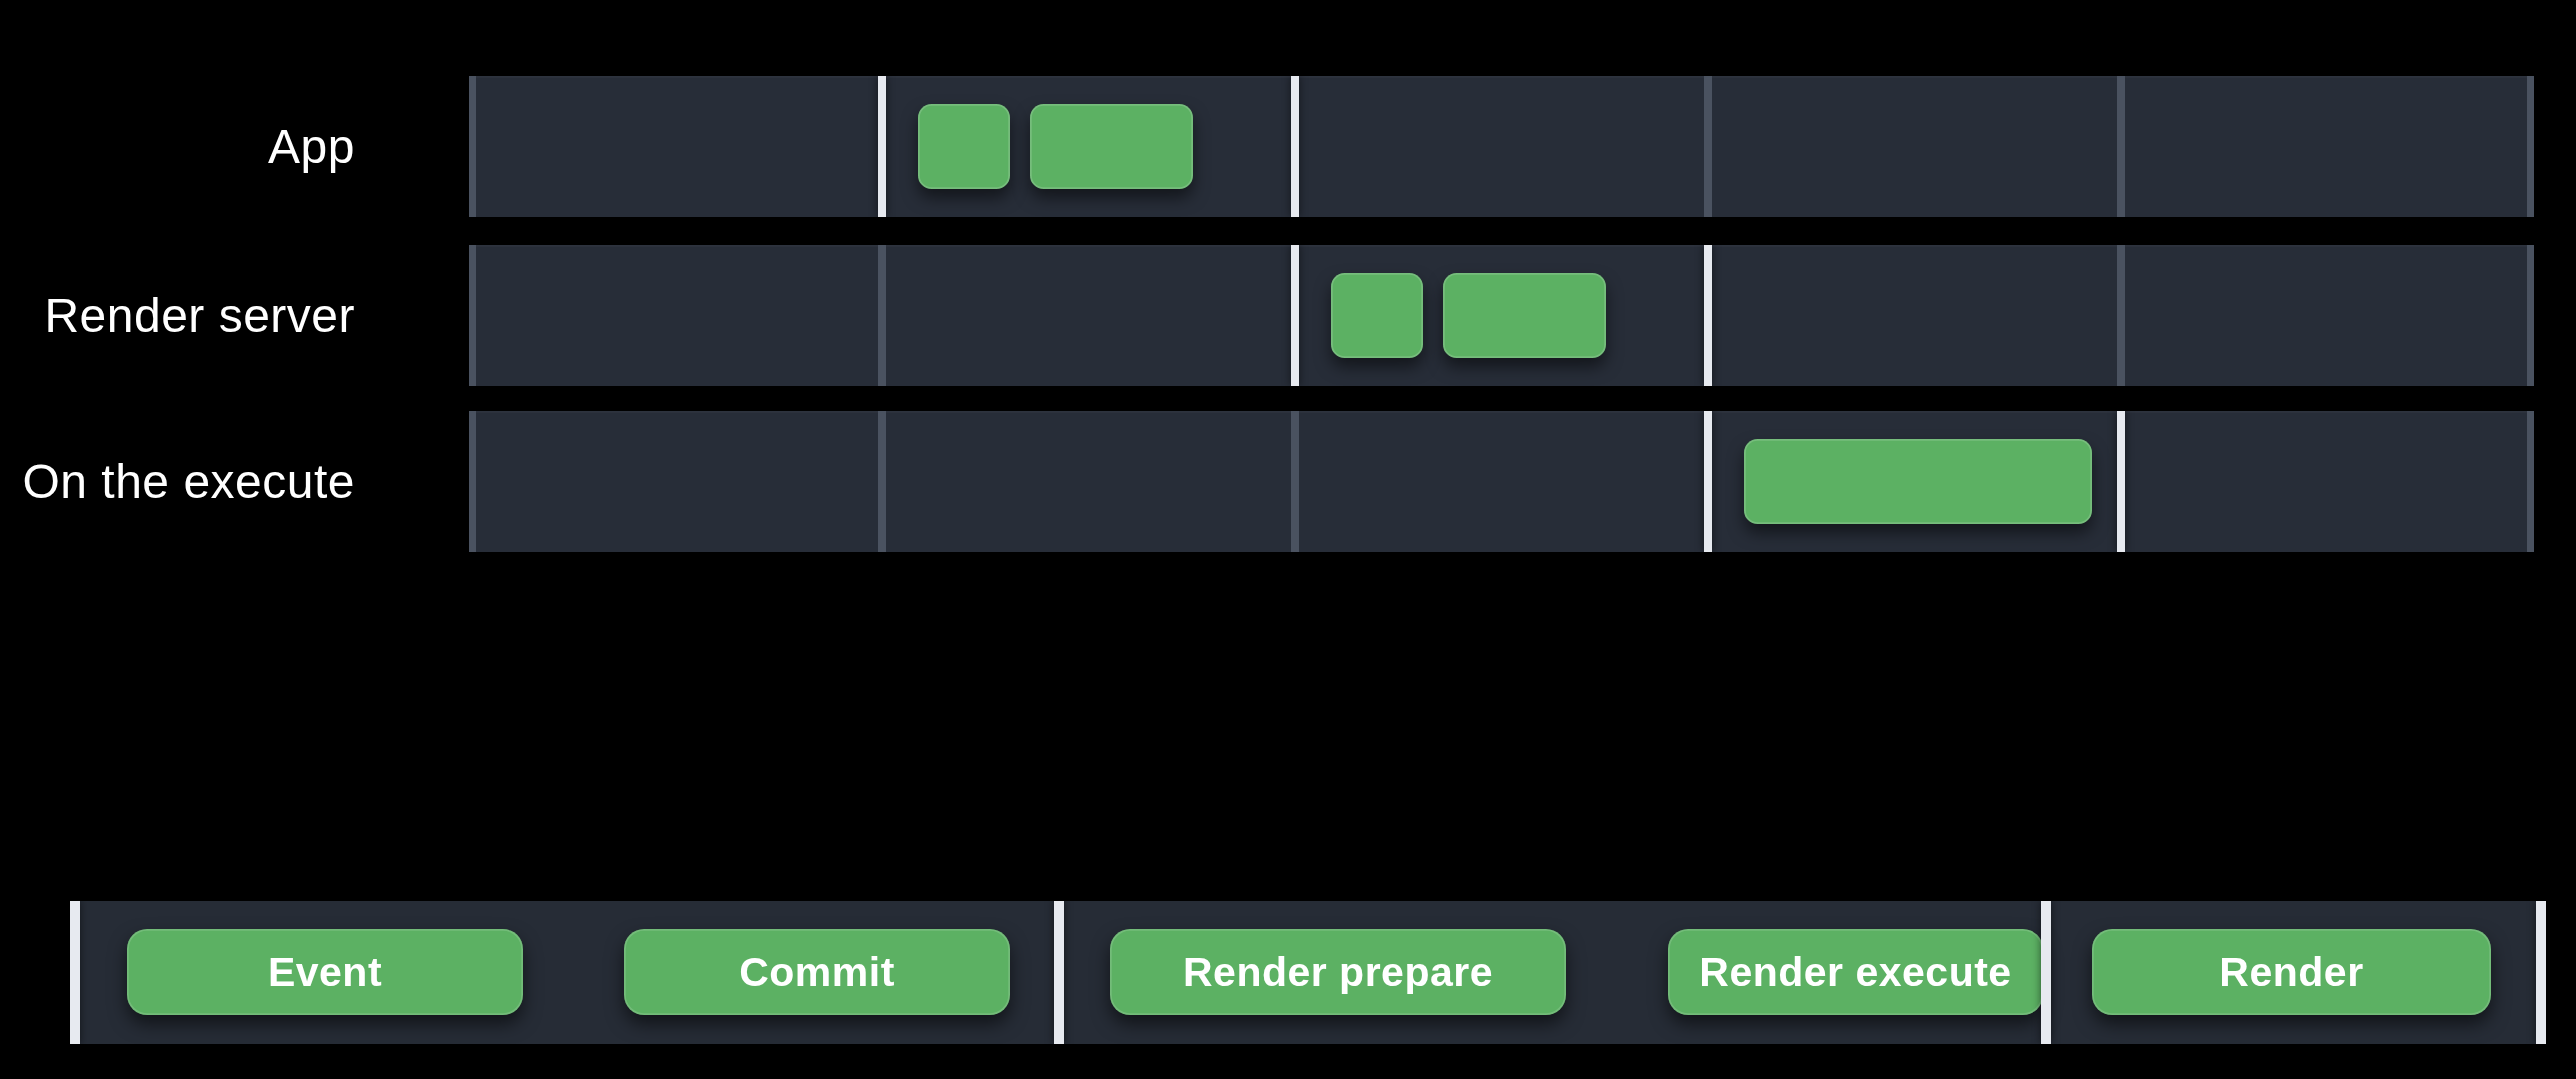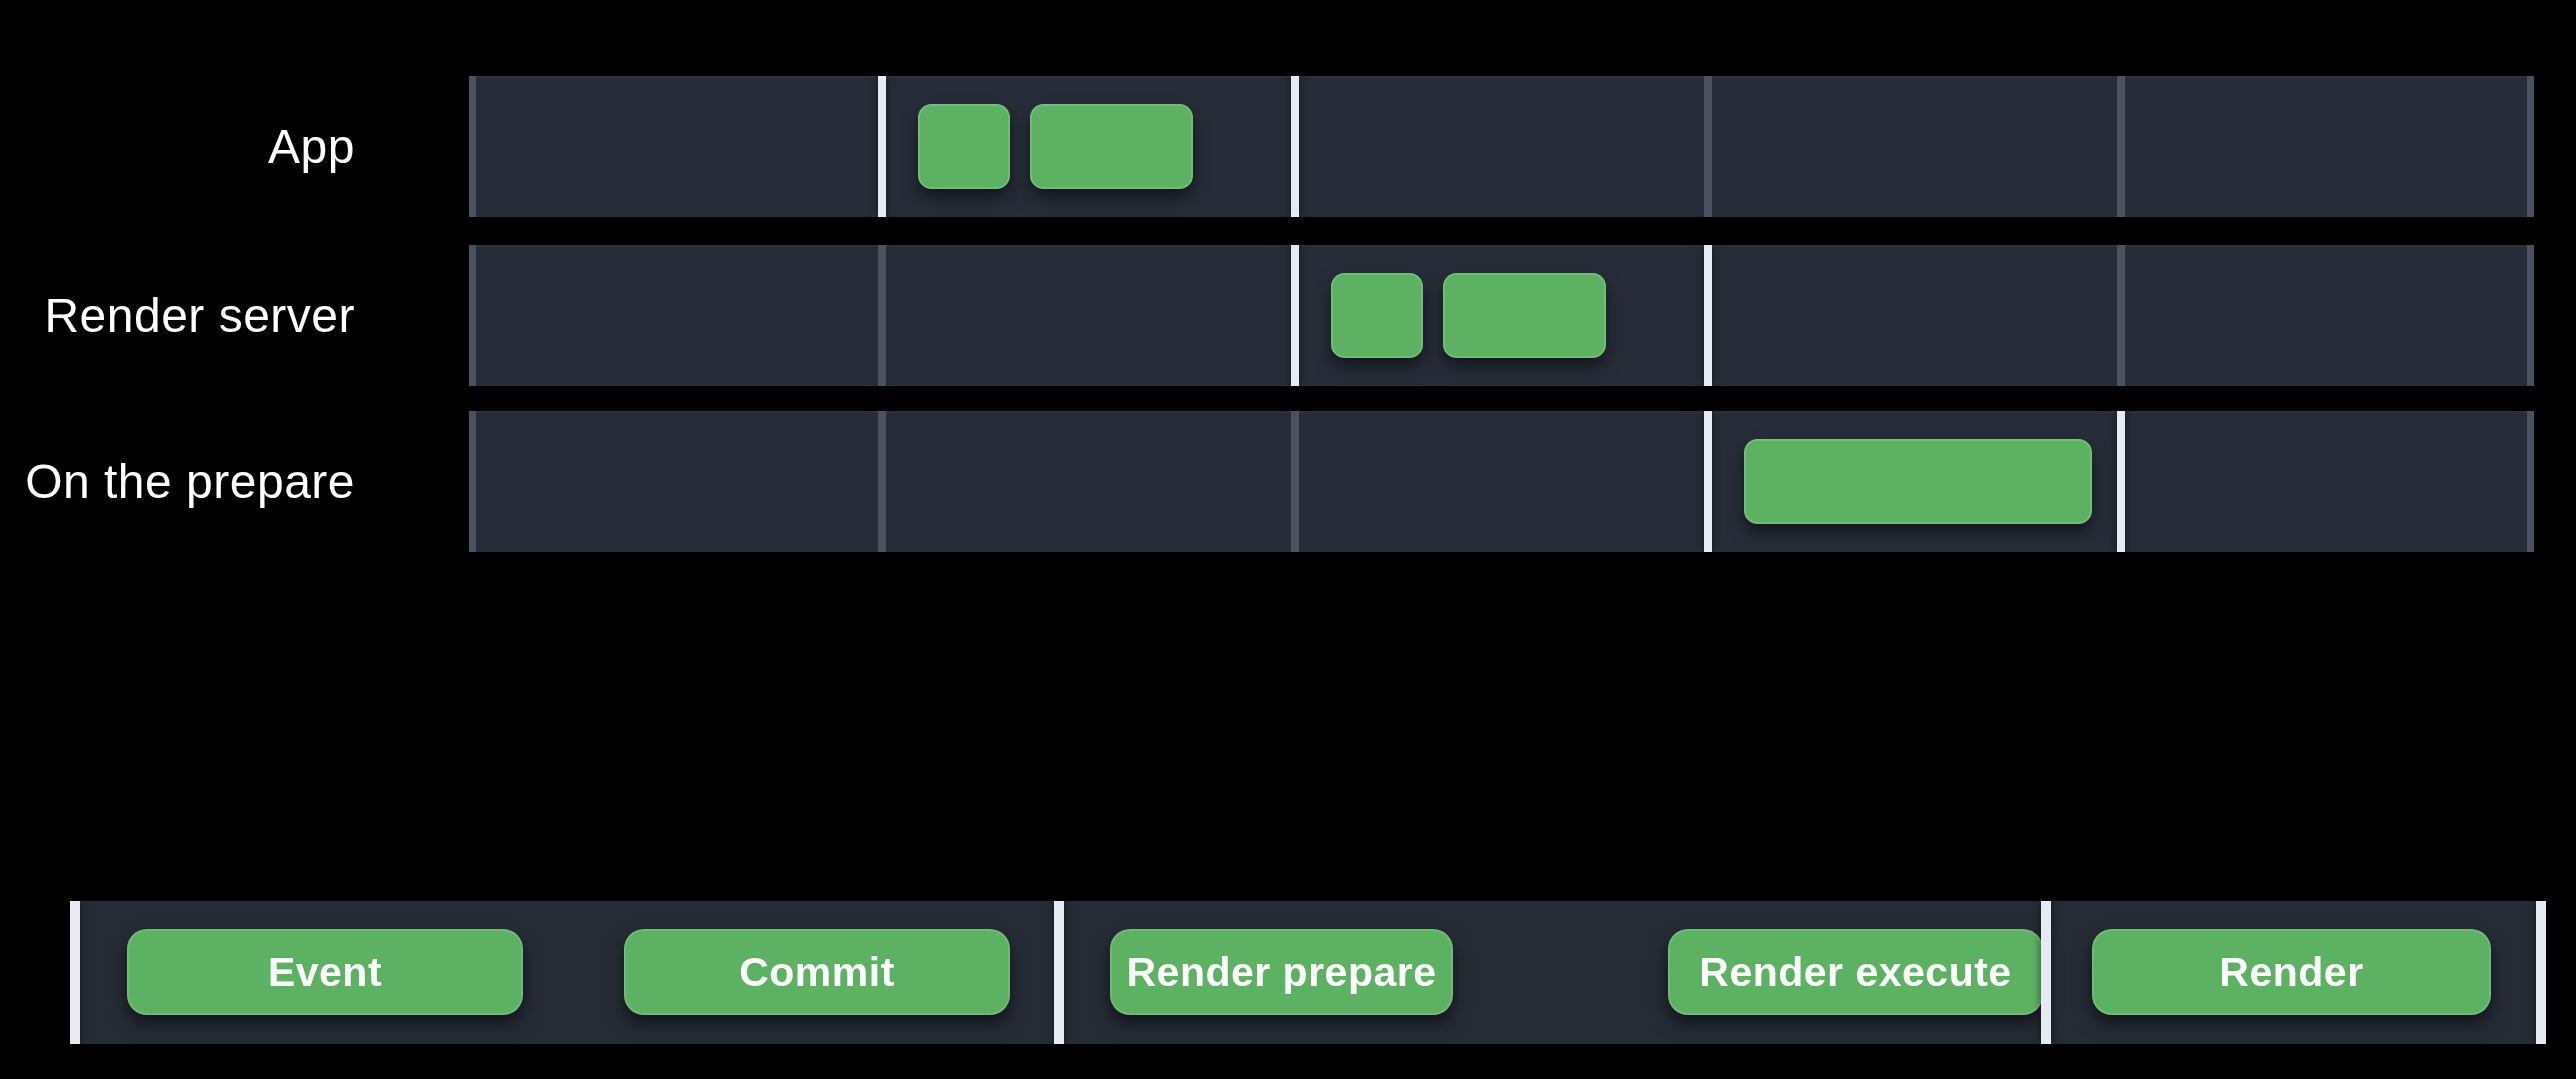--- a/index.html
+++ b/index.html
@@ -137,36 +137,36 @@
         <div class="tick bright" style="left: calc(40% - 4.1px); width: 8.2px;"></div>
         <div class="tick bright" style="left: calc(60% - 4.1px); width: 8.2px;"></div>
         <div class="tick dim" style="left: calc(80% - 4.1px); width: 8.2px;"></div>
         <div class="tick dim" style="right: 0px; width: 7.2px;"></div>
         <div class="block" style="left: 41.75%; width: 4.47%;"></div>
         <div class="block" style="left: 47.15%; width: 7.89%;"></div>
       </div>
   </div>
 
   <div class="row" data-row-index="2">
-    <div class="row-label">On the prepare</div>
+    <div class="row-label">On the execute</div>
     <div class="track">
         <div class="tick dim" style="left: 0px; width: 7.2px;"></div>
         <div class="tick dim" style="left: calc(20% - 4.1px); width: 8.2px;"></div>
         <div class="tick dim" style="left: calc(40% - 4.1px); width: 8.2px;"></div>
         <div class="tick bright" style="left: calc(60% - 4.1px); width: 8.2px;"></div>
         <div class="tick bright" style="left: calc(80% - 4.1px); width: 8.2px;"></div>
         <div class="tick dim" style="right: 0px; width: 7.2px;"></div>
         <div class="block" style="left: 61.75%; width: 16.84%;"></div>
       </div>
   </div>
 
   <div class="legend">
     <div class="legend-item" style="left: 57px; width: 396px;">Event</div>
     <div class="legend-item" style="left: 554px; width: 386px;">Commit</div>
-    <div class="legend-item" style="left: 1040px; width: 343px;">Render prepare</div>
+    <div class="legend-item" style="left: 1040px; width: 456px;">Render prepare</div>
     <div class="legend-item" style="left: 1598px; width: 375px;">Render execute</div>
     <div class="legend-item" style="left: 2022px; width: 399px;">Render</div>
   <div class="legend-sep" style="left: 0px;"></div>
       <div class="legend-sep" style="left: 984px;"></div>
       <div class="legend-sep" style="left: 1971px;"></div>
       <div class="legend-sep" style="left: 2466px;"></div>
     </div>
 
 </div>
 

